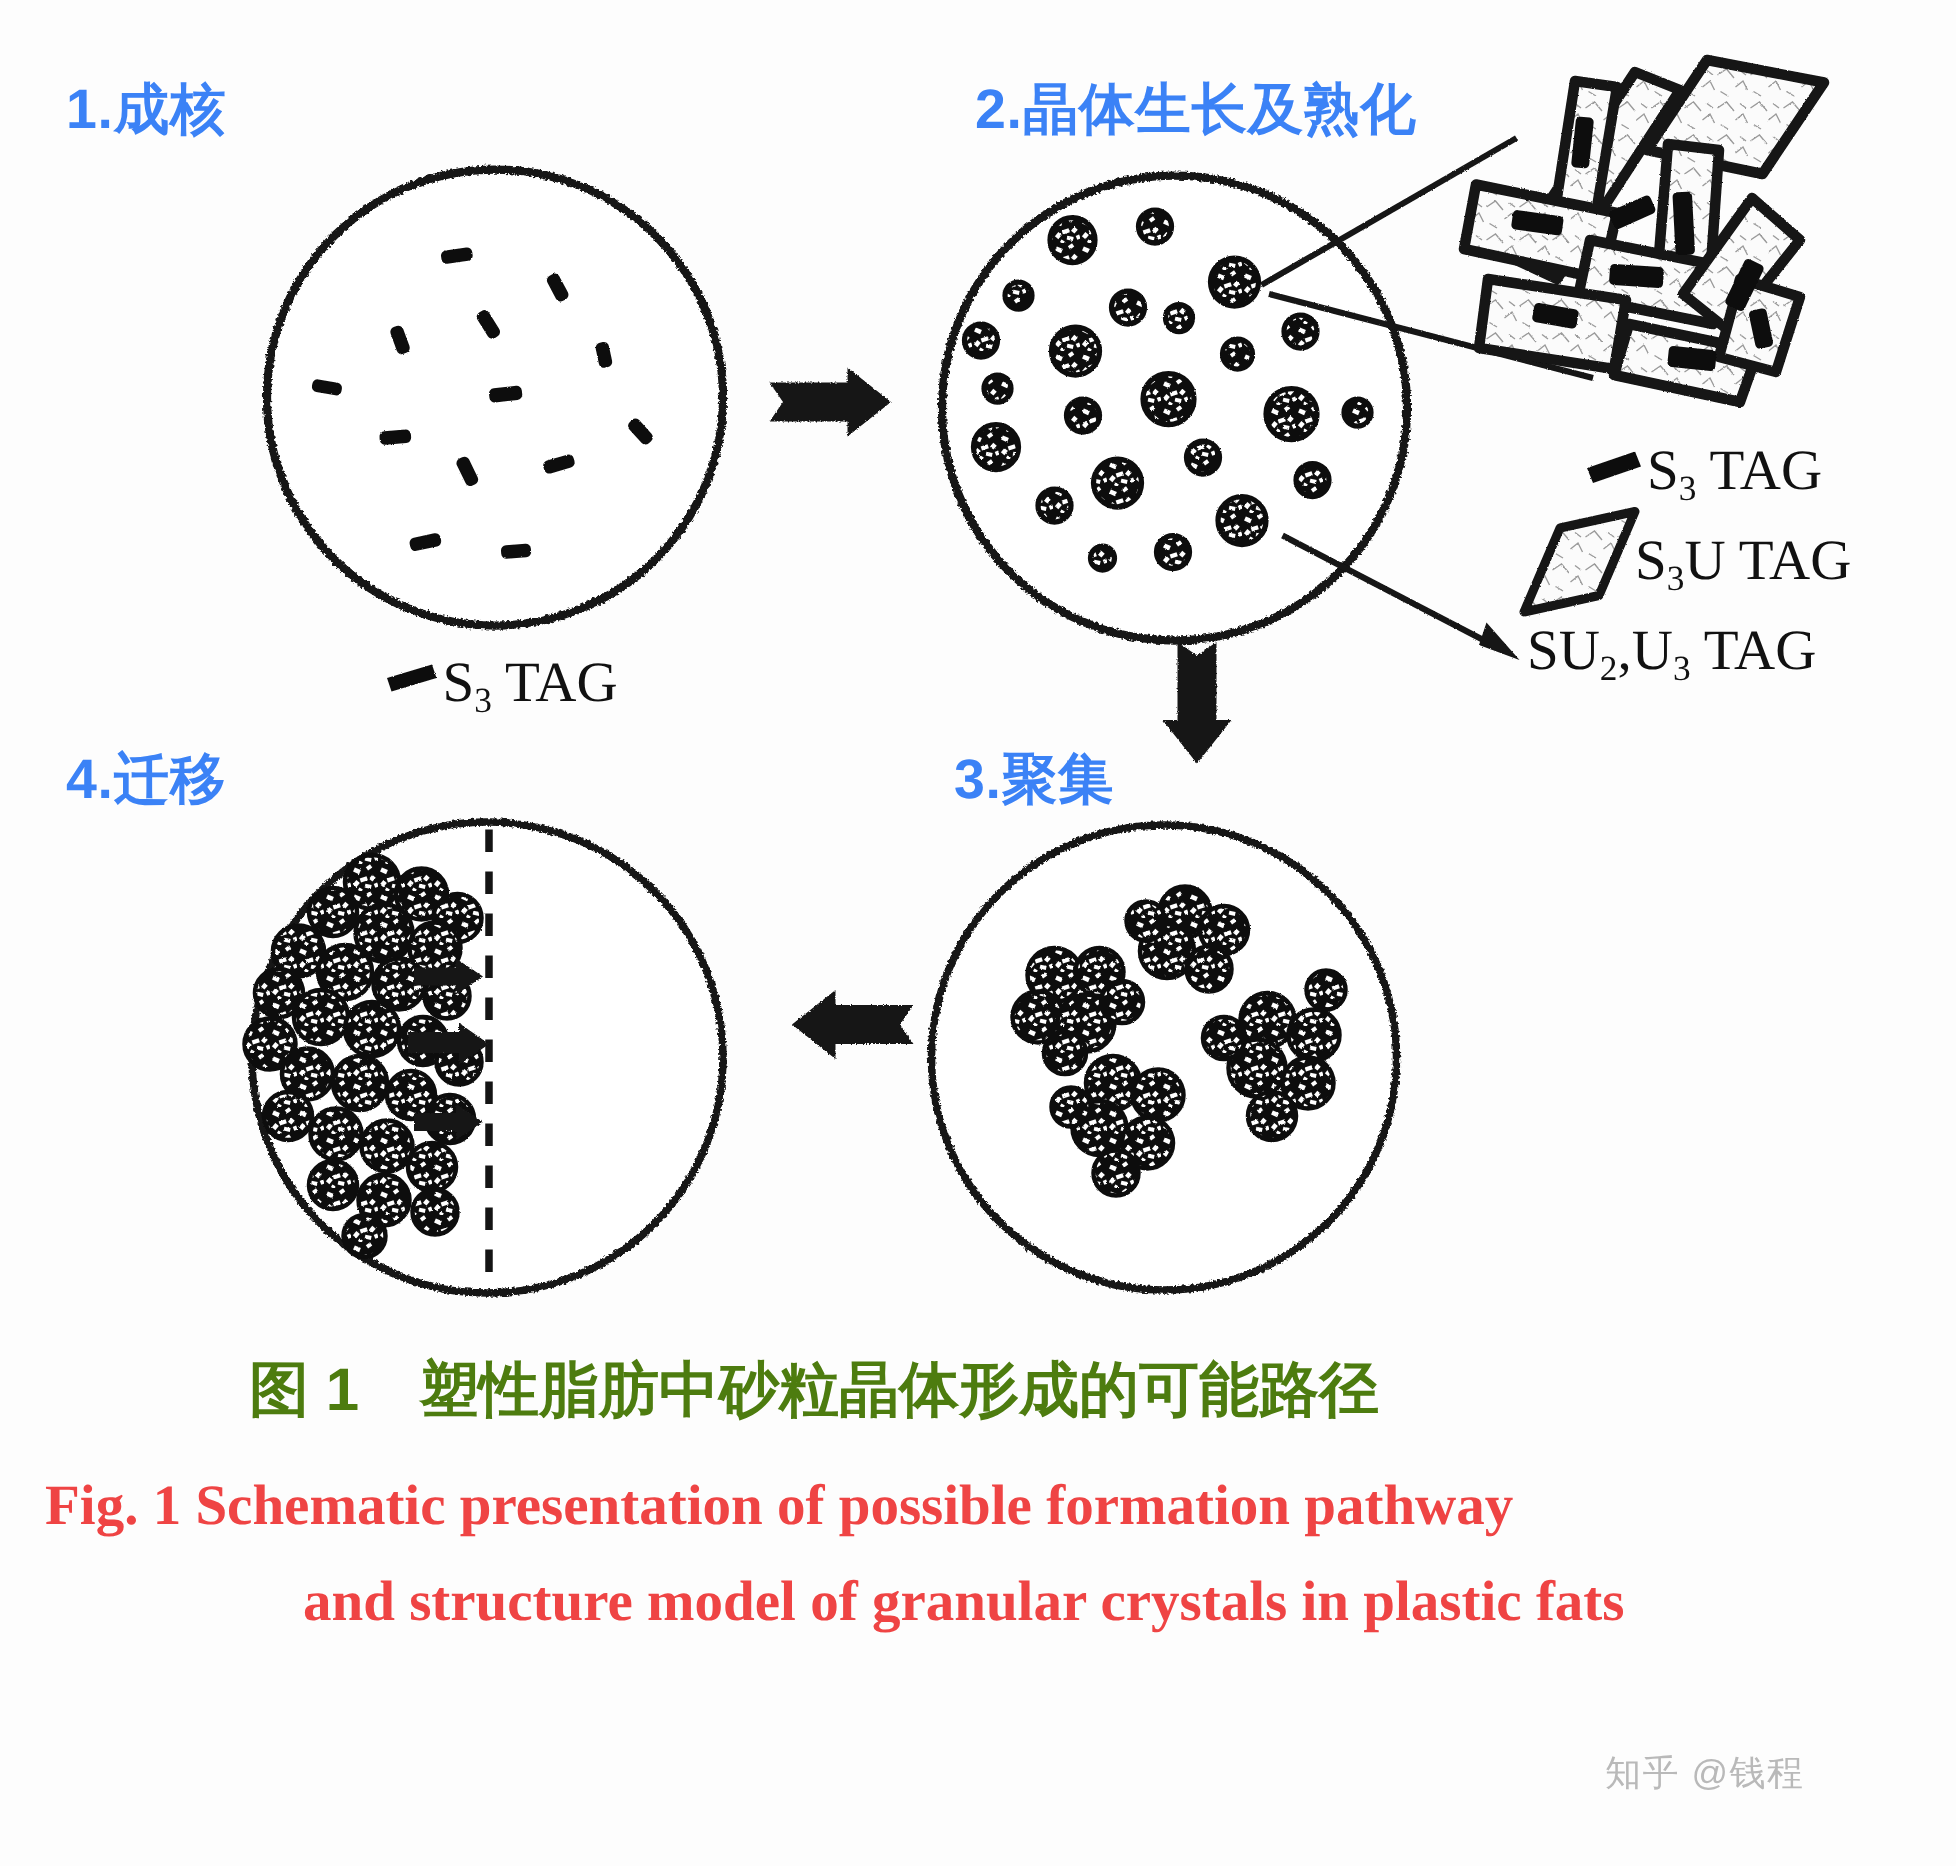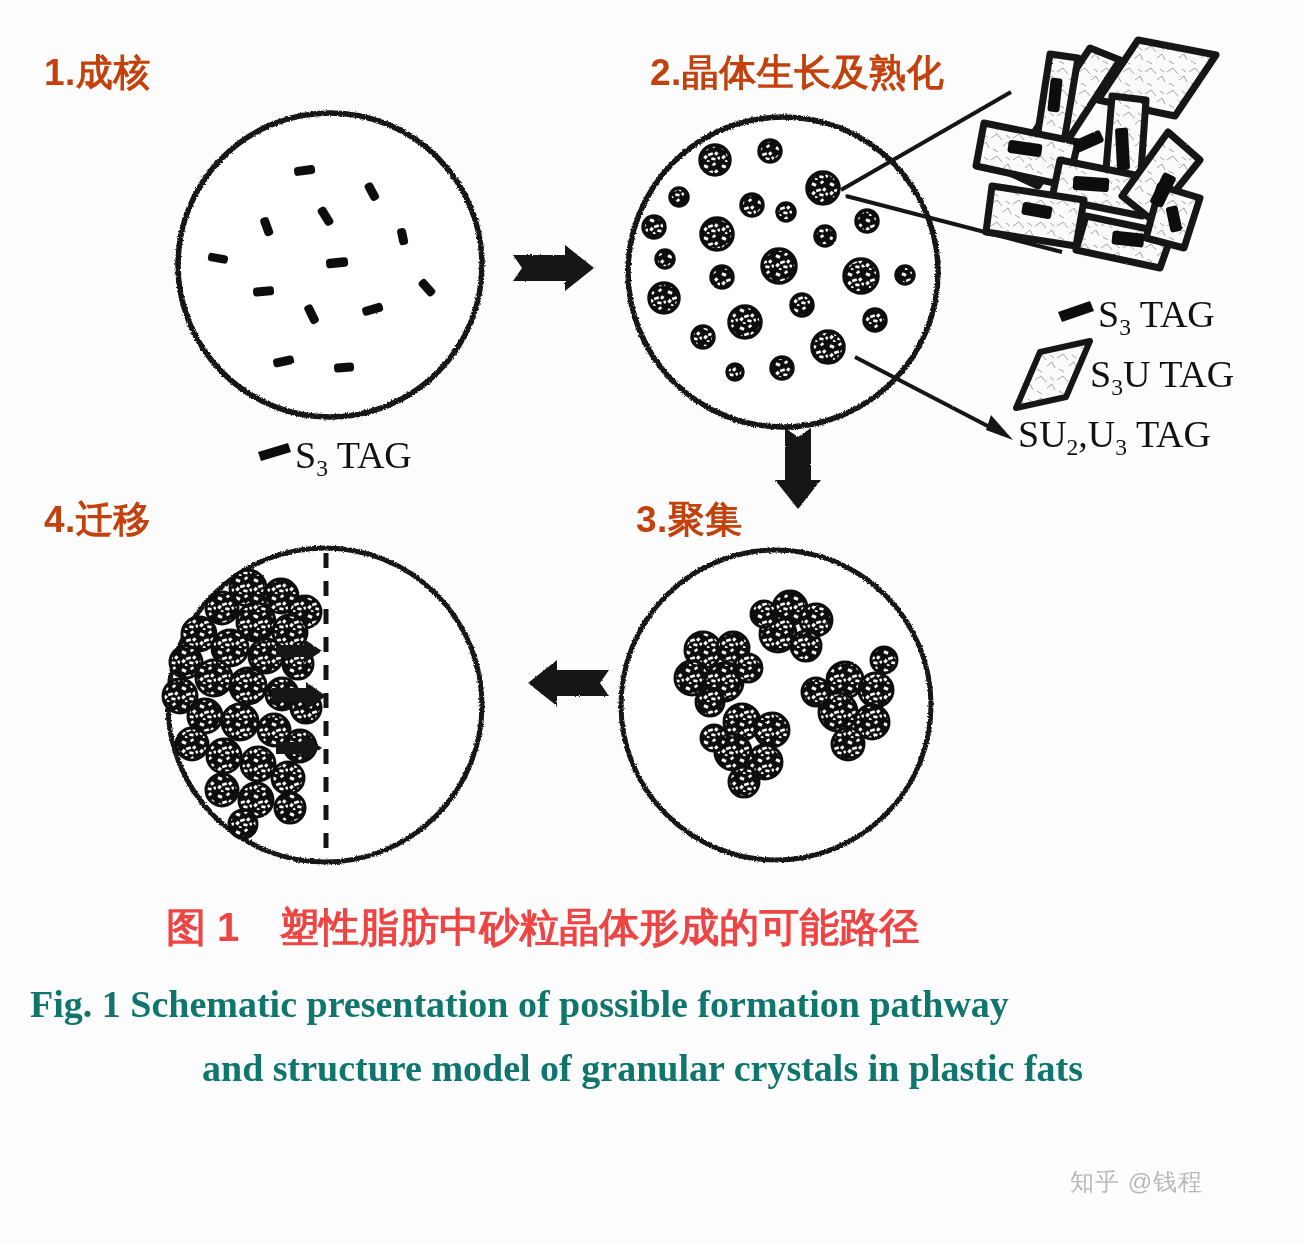--- a/index.html
+++ b/index.html
@@ -27,21 +27,21 @@
     left: 0; top: 0;
     width: 1304px;
     height: 890px;
   }
   .stage-label {
     position: absolute;
     font-family: "Liberation Sans", sans-serif;
     font-weight: 700;
     font-size: 37px;
     letter-spacing: 0.5px;
-    color: #c2410c;
+    color: #3b82f6;
     white-space: nowrap;
   }
   .lbl-1 { left: 44px;  top: 48px; }
   .lbl-2 { left: 606px; top: 48px; margin-left: 44px; }
   .lbl-3 { left: 636px; top: 495px; }
   .lbl-4 { left: 44px;  top: 495px; }
 
   .legend-text {
     position: absolute;
     font-family: "Liberation Serif", serif;
@@ -71,30 +71,30 @@
   .caption-block {
     position: absolute;
     left: 0;
     top: 896px;
     width: 1304px;
   }
   .cap-cn {
     font-family: "Liberation Sans", sans-serif;
     font-weight: 700;
     font-size: 40px;
-    color: #ef4444;
+    color: #4d7c0f;
     line-height: 62px;
     padding-left: 166px;
   }
   .cap-cn .indent2 { padding-left: 136px; display: block; }
   .cap-en {
     font-family: "Liberation Serif", serif;
     font-weight: 700;
     font-size: 38px;
-    color: #0f766e;
+    color: #ef4444;
     line-height: 64px;
     padding-left: 30px;
     margin-top: 14px;
   }
   .cap-en .indent2 { padding-left: 172px; display: block; }
 
   .watermark {
     position: absolute;
     left: 1070px;
     top: 1166px;

